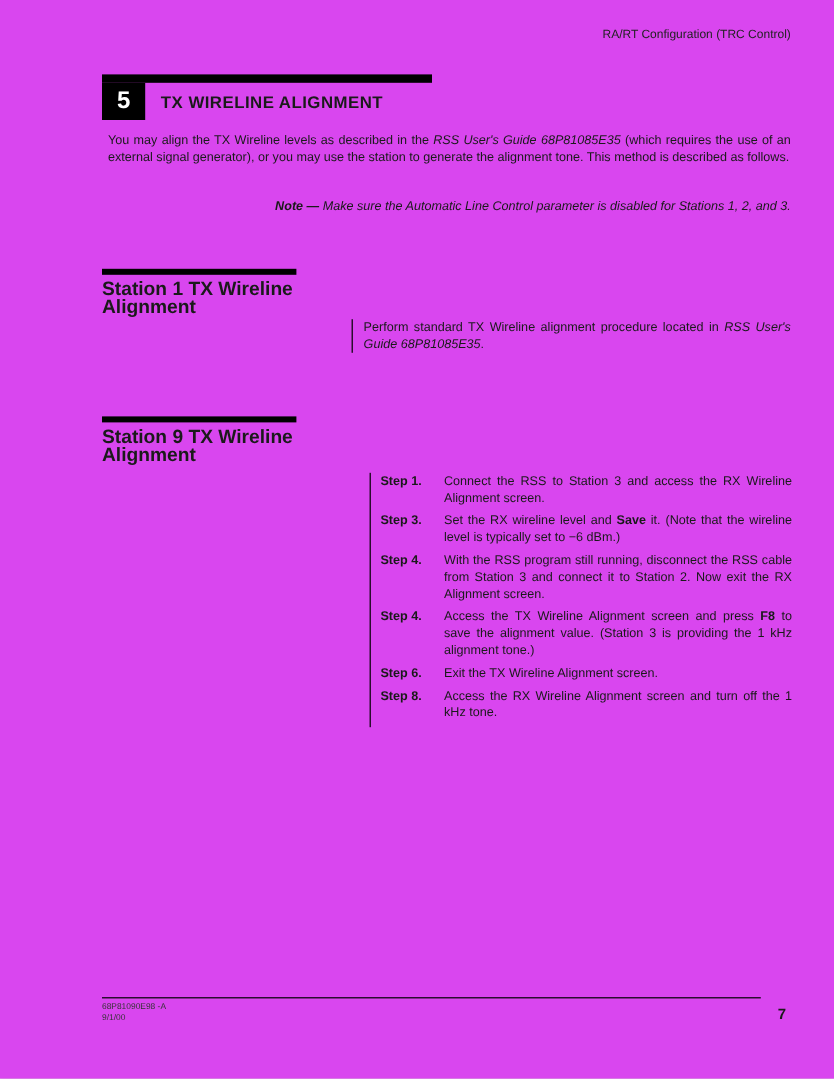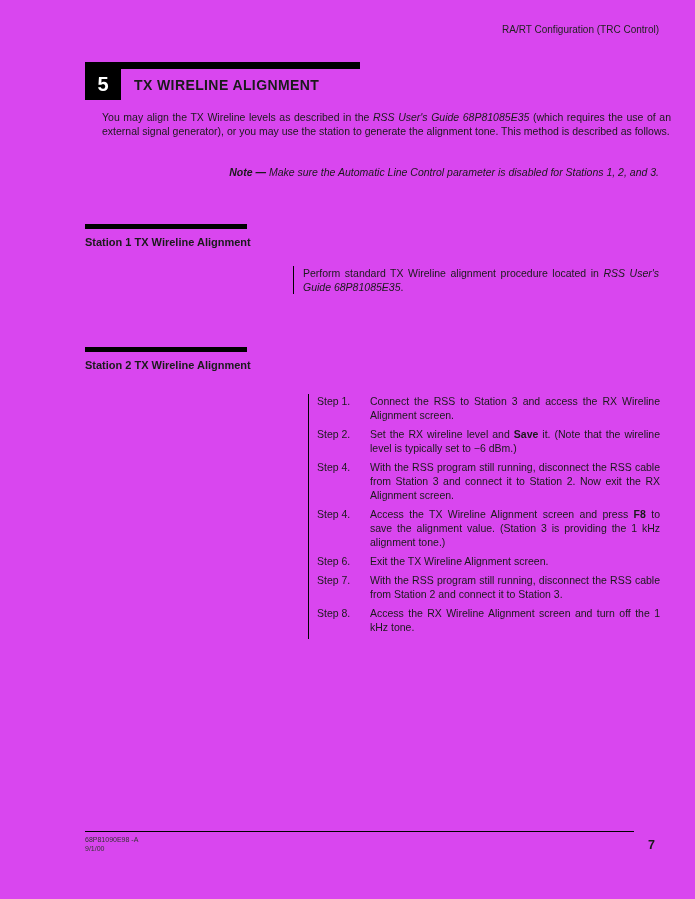--- a/index.html
+++ b/index.html
@@ -30,49 +30,49 @@
     display:flex; align-items:center; justify-content:center;
   }
   .chapter-title{
     margin-left:13px; font-size:14px; font-weight:bold;
     letter-spacing:.4px; white-space:nowrap;
   }
 
   .bodytext{font-size:10.5px; line-height:14px;}
 
   .intro{
-    position:absolute; top:110px; left:102px; width:569px;
+    position:absolute; top:110px; left:90px; width:569px;
     text-align:justify; margin:0;
   }
   .note{
     position:absolute; top:165px; left:90px; width:569px; margin:0;text-align:right;
   }
 
   .sec-block{position:absolute; left:85px; width:175px;}
   .sec-block.s1{top:224px;}
   .sec-block.s2{top:347px;}
   .sec-bar{width:162px; height:5px; background:#000; margin-bottom:6px;}
   .sec-heading{
-    margin:0; font-size:11px; font-weight:bold; line-height:14.5px; width:170px;
+    margin:0; font-size:16px; font-weight:bold; line-height:14.5px; width:170px;
   }
 
   .sec1-body{
     position:absolute; top:266px; left:293px; width:366px;
     border-left:1px solid #000; padding-left:9px;
     text-align:justify; box-sizing:border-box;
   }
 
   .steps{
     position:absolute; top:394px; left:308px; width:352px;
     border-left:1px solid #000; padding-left:8px;
     box-sizing:border-box;
   }
   .step-row{display:flex; margin-bottom:5px;}
   .step-label{
-    width:46px; flex:0 0 46px; font-weight:normal; margin-right:7px;
+    width:46px; flex:0 0 46px; font-weight:bold; margin-right:7px;
   }
   .step-text{flex:1; text-align:justify;}
 
   .footer-line{
     position:absolute; top:831px; left:85px; width:549px;
     height:1px; background:#000;
   }
   .footer-doc{
     position:absolute; top:836px; left:85px;
     font-size:7px; line-height:8.5px; color:#333;
@@ -103,47 +103,43 @@
 
   <div class="sec-block s1">
     <div class="sec-bar"></div>
     <h3 class="sec-heading">Station 1 TX Wireline Alignment</h3>
   </div>
 
   <div class="sec1-body bodytext"><span>Perform standard TX Wireline alignment procedure located in </span><span class="seg-i">RSS User's Guide 68P81085E35</span><span>.</span></div>
 
   <div class="sec-block s2">
     <div class="sec-bar"></div>
-    <h3 class="sec-heading">Station 2 TX Wireline Alignment</h3>
+    <h3 class="sec-heading">Station 9 TX Wireline Alignment</h3>
   </div>
 
   <div class="steps bodytext">
     <div class="step-row">
       <div class="step-label">Step 1.</div>
       <div class="step-text"><span>Connect the RSS to Station 3 and access the RX Wireline Alignment screen.</span></div>
     </div>
     <div class="step-row">
-      <div class="step-label">Step 2.</div>
+      <div class="step-label">Step 3.</div>
       <div class="step-text"><span>Set the RX wireline level and </span><span class="seg-b">Save</span><span> it. (Note that the wireline level is typically set to −6 dBm.)</span></div>
     </div>
     <div class="step-row">
       <div class="step-label">Step 4.</div>
       <div class="step-text"><span>With the RSS program still running, disconnect the RSS cable from Station 3 and connect it to Station 2. Now exit the RX Alignment screen.</span></div>
     </div>
     <div class="step-row">
       <div class="step-label">Step 4.</div>
       <div class="step-text"><span>Access the TX Wireline Alignment screen and press </span><span class="seg-b">F8</span><span> to save the alignment value. (Station 3 is providing the 1 kHz alignment tone.)</span></div>
     </div>
     <div class="step-row">
       <div class="step-label">Step 6.</div>
       <div class="step-text"><span>Exit the TX Wireline Alignment screen.</span></div>
-    </div>
-    <div class="step-row">
-      <div class="step-label">Step 7.</div>
-      <div class="step-text"><span>With the RSS program still running, disconnect the RSS cable from Station 2 and connect it to Station 3.</span></div>
     </div>
     <div class="step-row">
       <div class="step-label">Step 8.</div>
       <div class="step-text"><span>Access the RX Wireline Alignment screen and turn off the 1 kHz tone.</span></div>
     </div>
   </div>
 
   <div class="footer-line"></div>
   <div class="footer-doc">
     <div>68P81090E98 -A</div>

